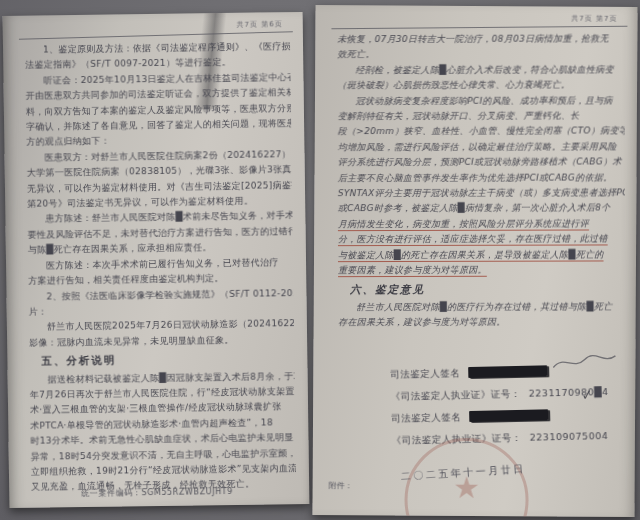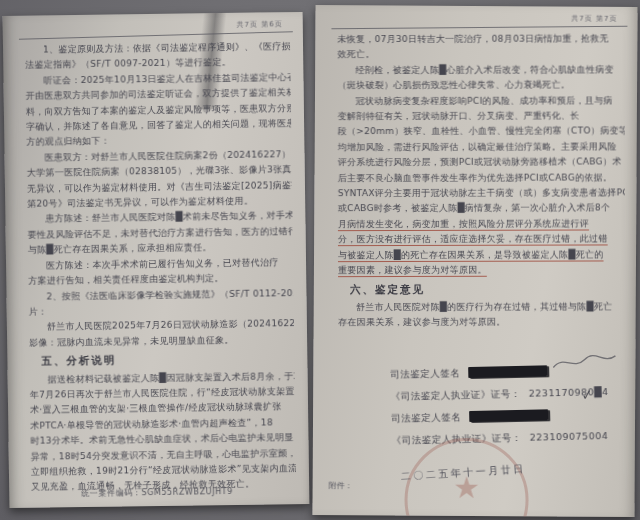--- a/index.html
+++ b/index.html
@@ -34,21 +34,21 @@
   }
   .head-rule{
     position:absolute;top:21px;left:16px;right:10px;height:1px;
     background:#55555d;transform:rotate(-0.8deg);opacity:.75;
   }
   .body-text{
     position:absolute;top:27px;left:22px;right:13px;
     font-size:9px;line-height:15.4px;color:#45454e;
     letter-spacing:.3px;filter:blur(.35px);
   }
-  .page-right .body-text{transform:rotate(-0.5deg);transform-origin:left top;}
+  .page-right .body-text{transform:rotate(-0.5deg);transform-origin:left top;font-style:italic;}
   .line{white-space:nowrap;overflow:hidden;}
   .line.indent{text-indent:18px;}
   .line.sec{
     font-weight:bold;font-size:10.5px;letter-spacing:2px;color:#393941;
     margin:3px 0 3px 12px;filter:blur(.25px);
   }
   .line.ured{
     text-decoration:underline;
     text-decoration-color:rgba(158,74,60,.85);
     text-decoration-thickness:1px;

